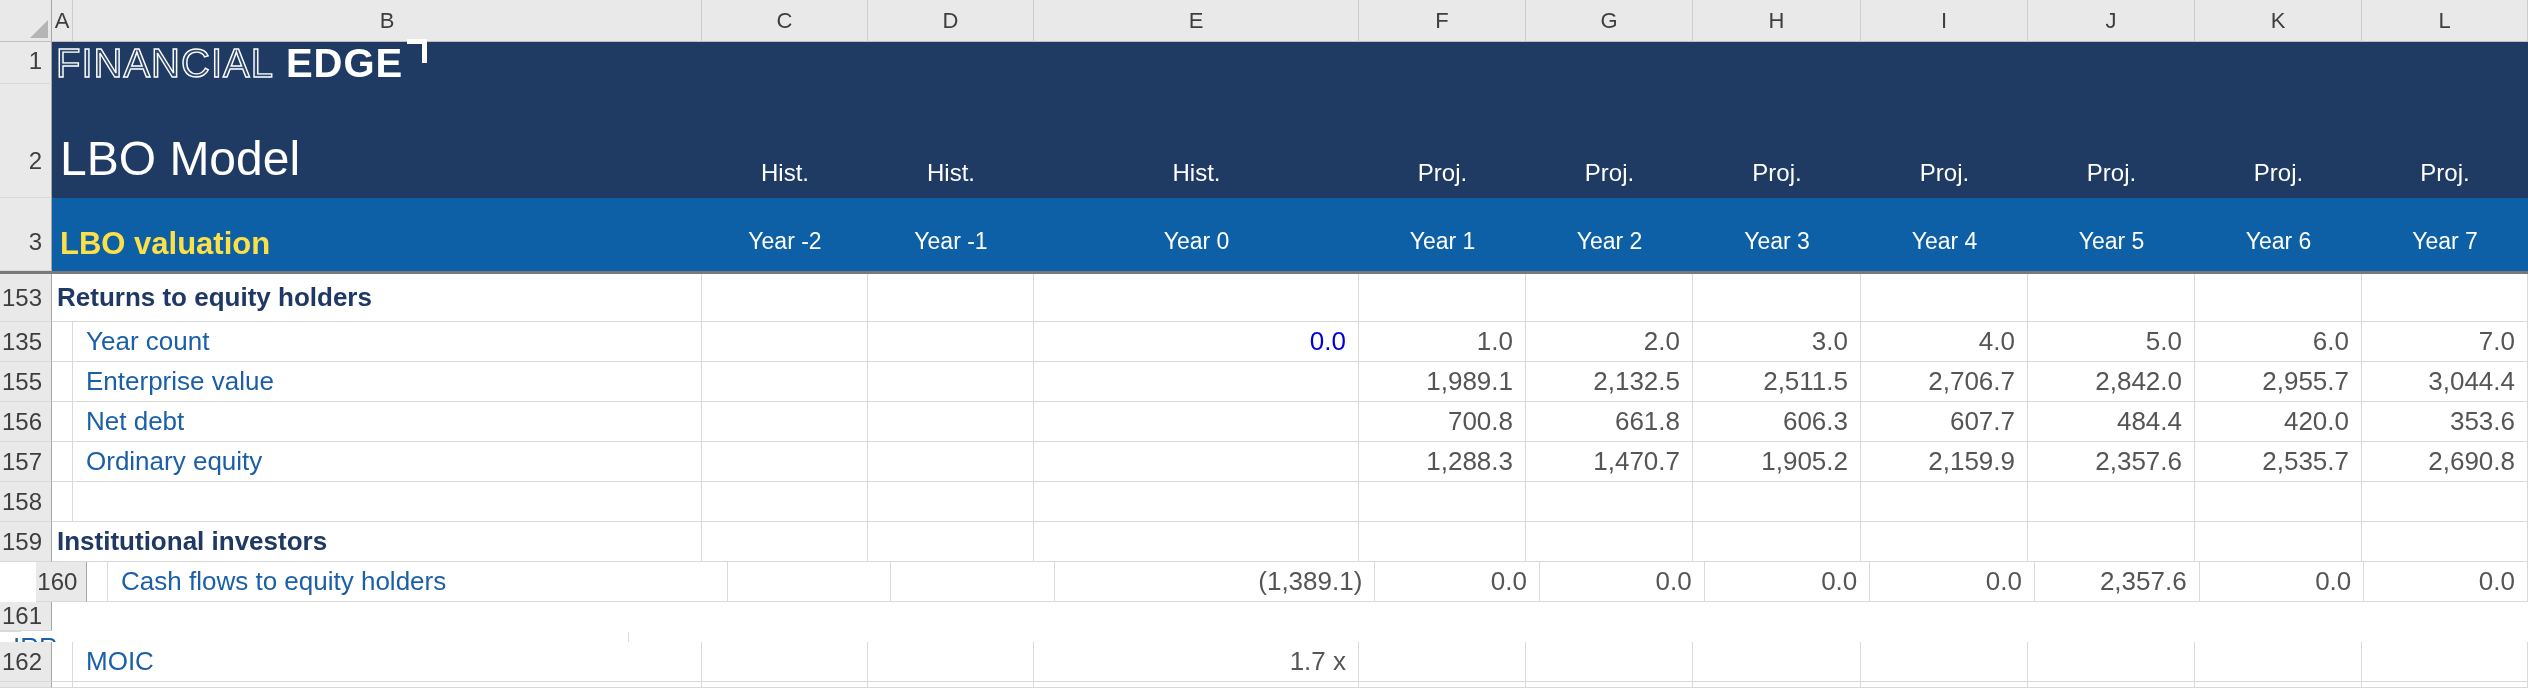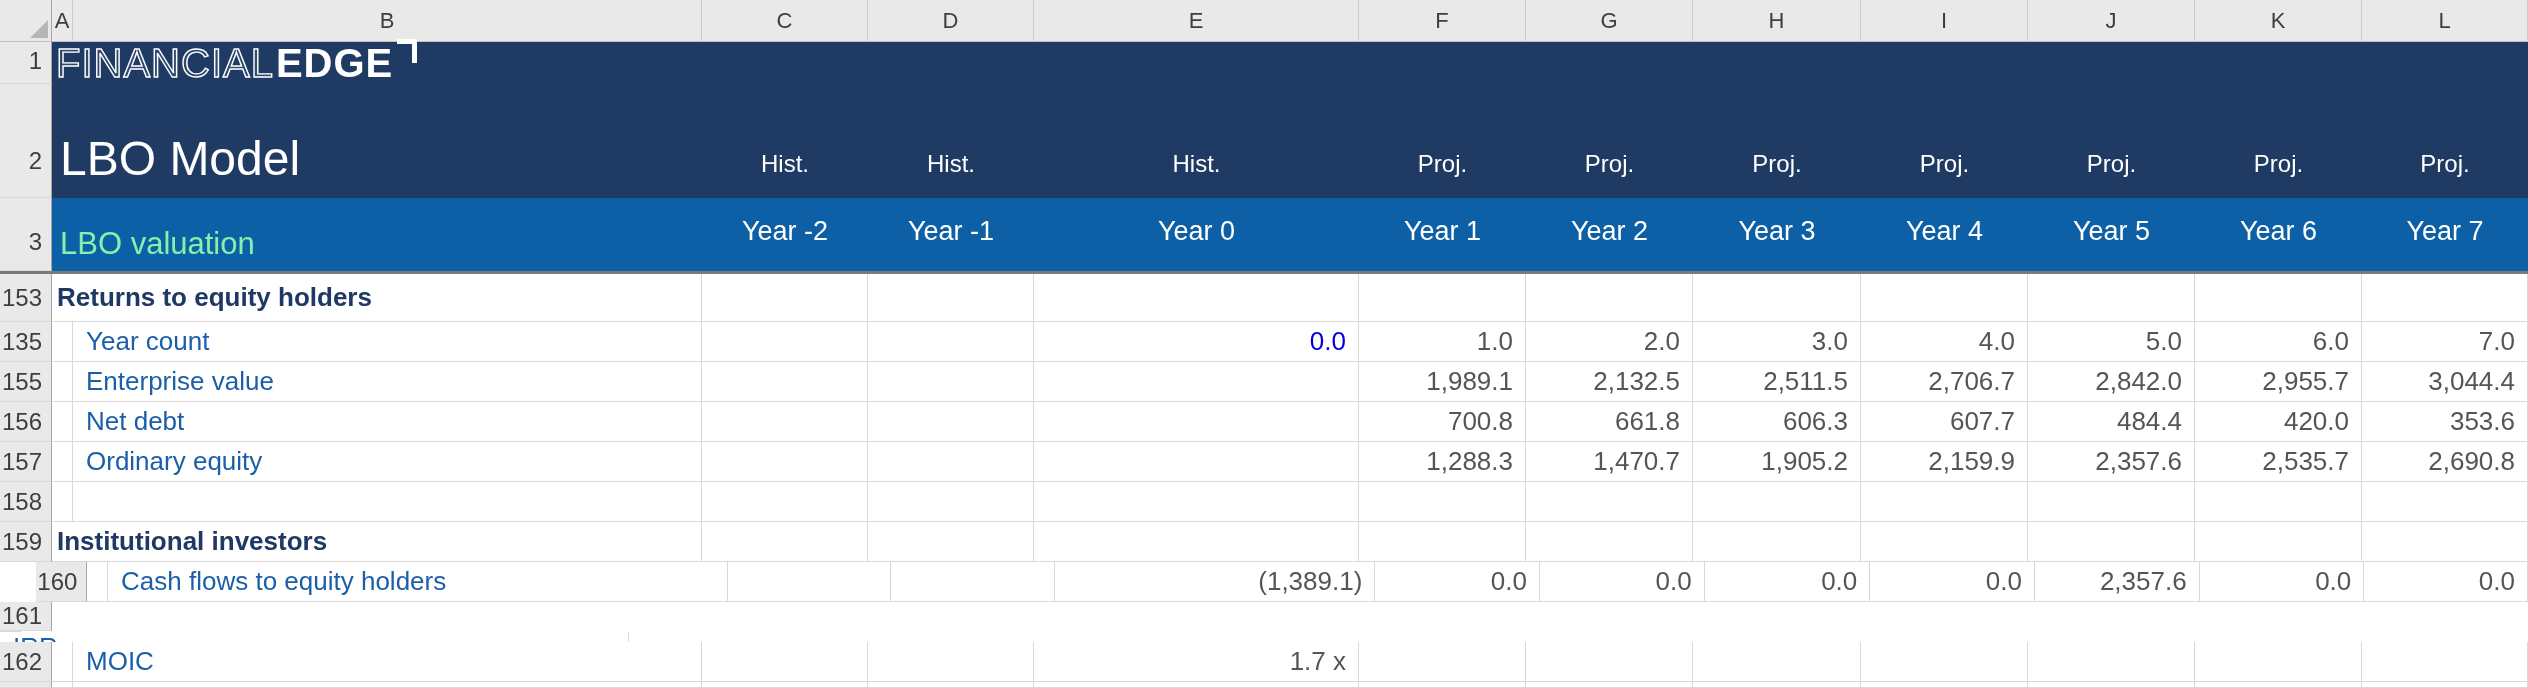--- a/index.html
+++ b/index.html
@@ -20,30 +20,30 @@
   .gut{box-sizing:border-box;background:#E9E9E9;border-right:1px solid #A6A6A6;border-bottom:1px solid #D8D8D8;
     color:#3E3E3E;font-size:24px;display:flex;justify-content:flex-end;padding-right:9px;}
   .gut-center{align-items:center;}
   .gut-end{align-items:flex-end;}
   
   .mcell{box-sizing:border-box;display:flex;}
   .bg-navy{background:#1F3A63;}
   .bg-blue{background:#0D5FA6;}
   .logo-wrap{display:flex;align-items:center;padding-left:4px;color:#FFFFFF;font-size:40px;letter-spacing:1px;}
   .logo-thin{color:#FFFFFF;-webkit-text-fill-color:rgba(255,255,255,0.08);-webkit-text-stroke:1.4px #FFFFFF;}
-  .logo-bold{font-weight:bold;margin-left:2px;}
+  .logo-bold{font-weight:bold;margin-left:12px;}
   .logo-mark{display:inline-block;width:15px;height:19px;border-top:5px solid #FFFFFF;border-right:5px solid #FFFFFF;
     margin-left:4px;position:relative;top:-12px;}
   .big-title{display:flex;align-items:flex-end;padding-left:8px;padding-bottom:12px;
     color:#FFFFFF;font-size:48px;font-weight:normal;}
   .sub-title{display:flex;align-items:flex-end;padding-left:8px;padding-bottom:9px;
-    color:#86efac;font-size:31px;font-weight:normal;}
+    color:#fde047;font-size:31px;font-weight:bold;}
   .pcell{box-sizing:border-box;display:flex;align-items:flex-end;justify-content:center;color:#FFFFFF;}
-  .pkind{font-size:24px;padding-bottom:20px;}
-  .pyear{font-size:27px;padding-bottom:24px;}
+  .pkind{font-size:24px;padding-bottom:11px;}
+  .pyear{font-size:23px;padding-bottom:16px;}
   
   .freeze{width:2528px;height:3px;background:#7A7A7A;}
   
   .cell{box-sizing:border-box;border-right:1px solid #D9D9D9;border-bottom:1px solid #D9D9D9;
     display:flex;align-items:center;background:#FFFFFF;}
   .cell-num{justify-content:flex-end;padding-right:12px;font-size:26px;color:#555555;}
   .cell-input{color:#0000DC;}
   .cell-label{padding-left:13px;font-size:26px;color:#1B5FA8;white-space:nowrap;overflow:visible;}
   .cell-section{padding-left:5px;font-size:26px;font-weight:bold;color:#1F3864;white-space:nowrap;}
 </style>

